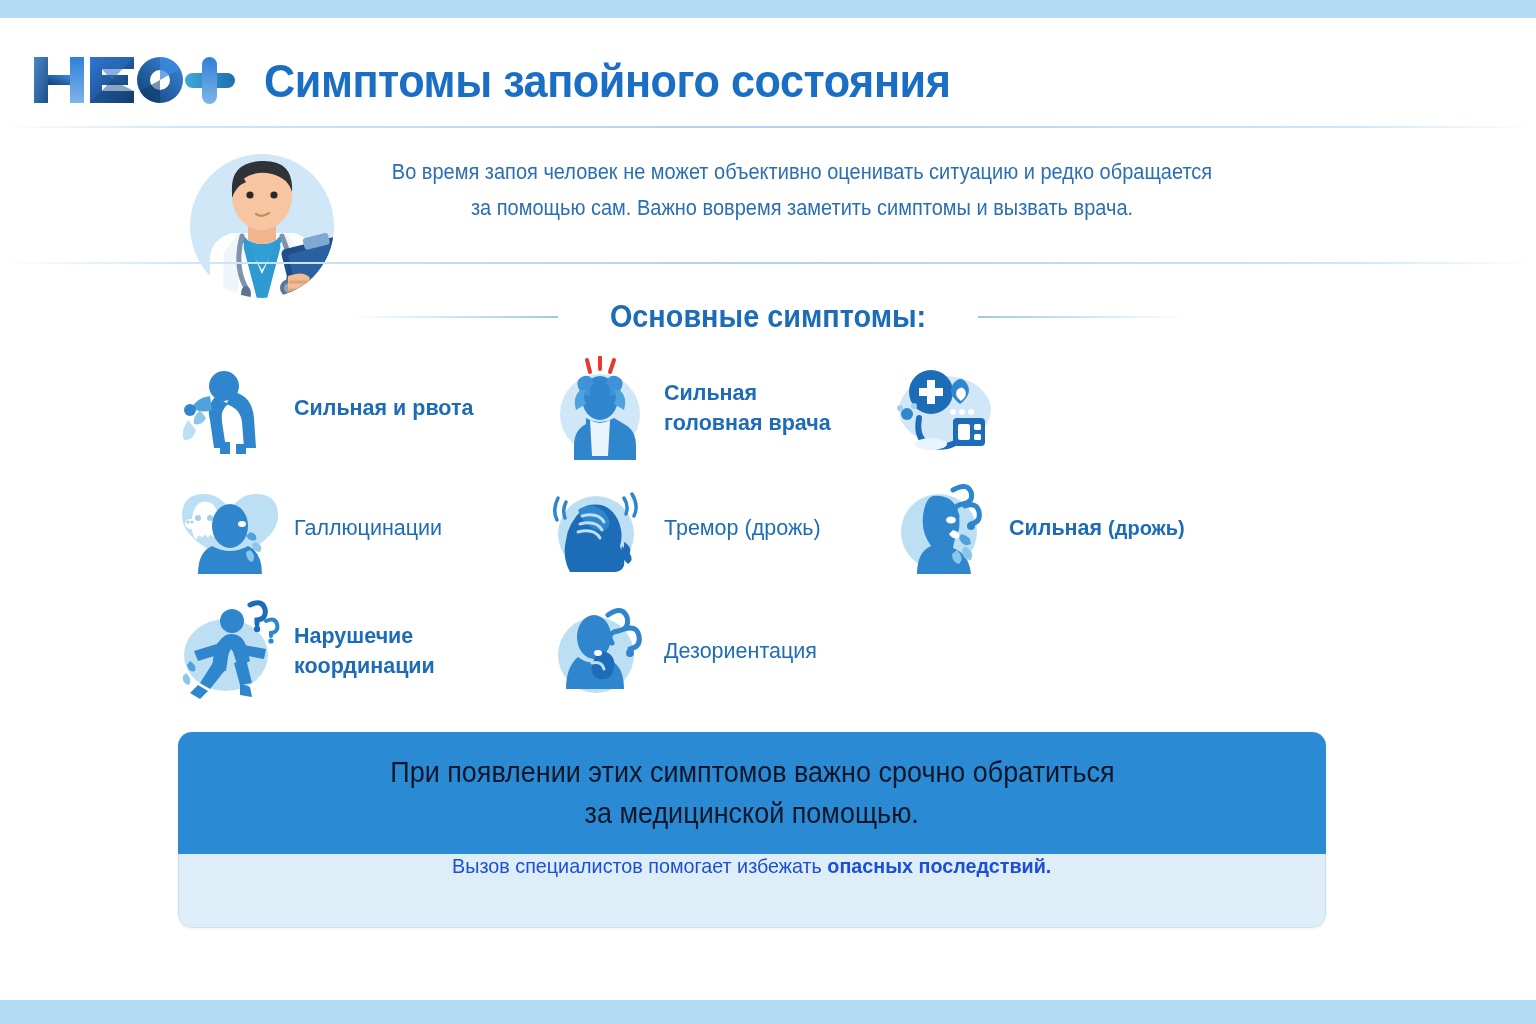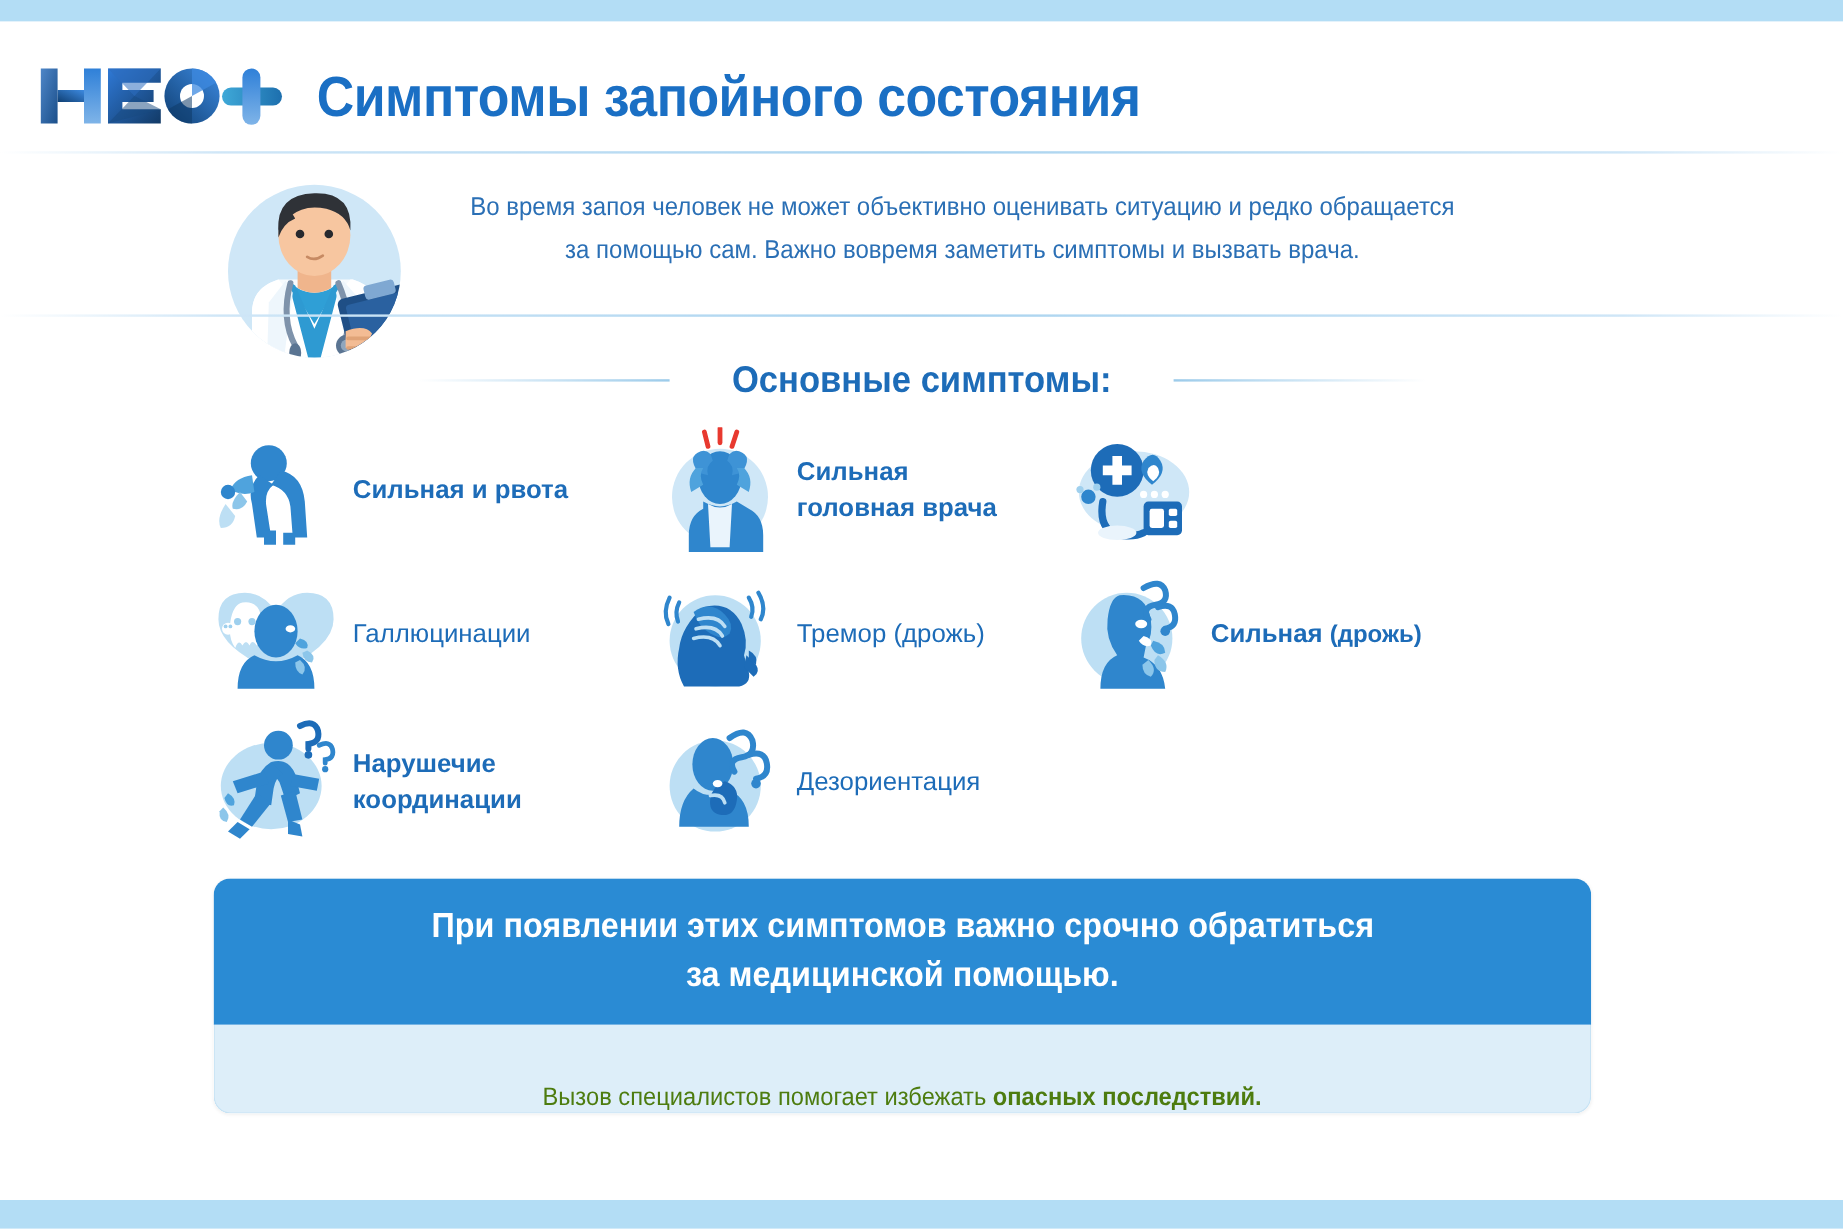--- a/index.html
+++ b/index.html
@@ -122,29 +122,29 @@
     position:absolute; left:178px; top:714px;
     width:1148px; height:196px;
     border-radius:14px;
     overflow:hidden;
     box-shadow:0 1px 3px rgba(0,0,0,0.06);
   }
   .callout-main {
     height:122px; width:100%;
     background:#2a8bd4;
     display:flex; flex-direction:column; align-items:center; justify-content:center;
-    color:#ffffff;
-    font-size:29px; font-weight:bold; line-height:41px; text-align:center;
+    color:#0f172a;
+    font-size:29px; font-weight:normal; line-height:41px; text-align:center;
   }
   .callout-main .l { transform:scaleX(0.93); }
   .callout-sub {
     height:74px; width:100%;
     background:#ddeef9;
-    display:flex; align-items:flex-end; justify-content:center;
-    color:#4d7c0f; font-size:21px;
+    display:flex; align-items:flex-start; justify-content:center;
+    color:#1d4ed8; font-size:21px;
     border-radius:0 0 14px 14px;
     border:1px solid #c6e2f4; border-top:none;
   }
   .callout-sub span { transform:scaleX(0.94); }
   .callout-sub b { font-weight:bold; }
 </style>
 </head>
 <body>
 
 <div class="band-top"></div>

